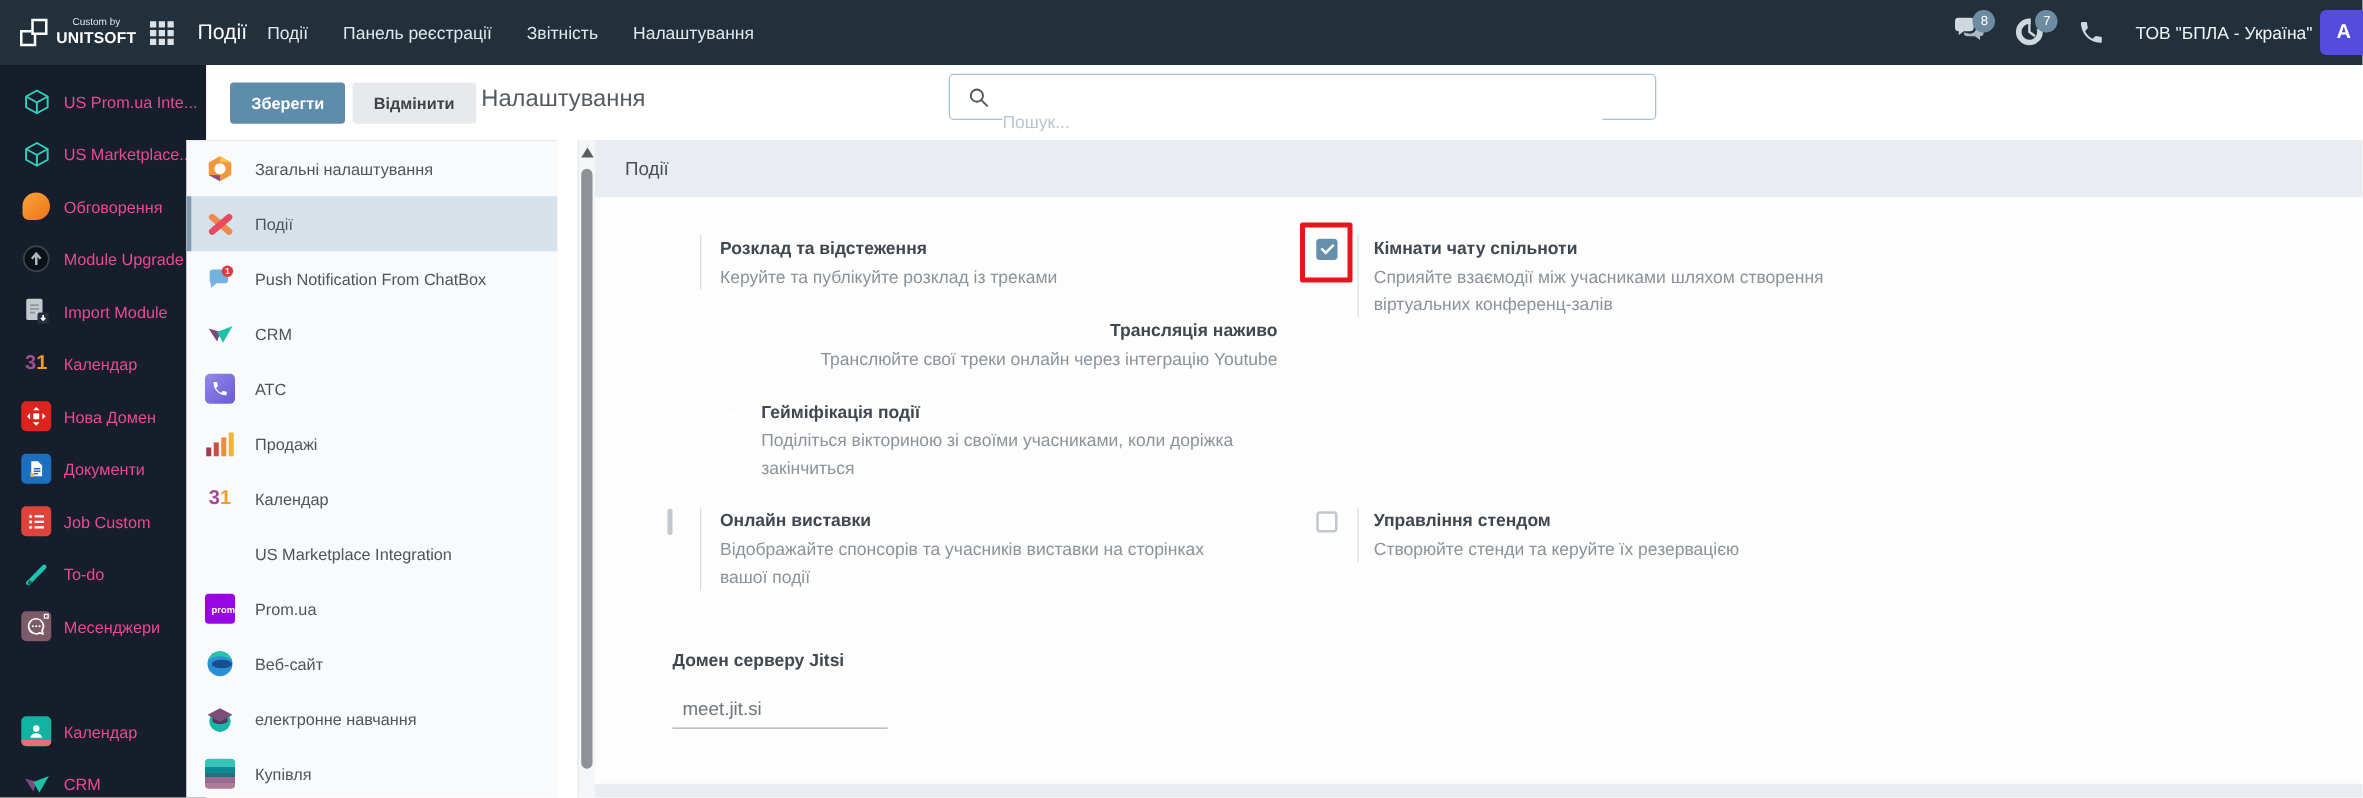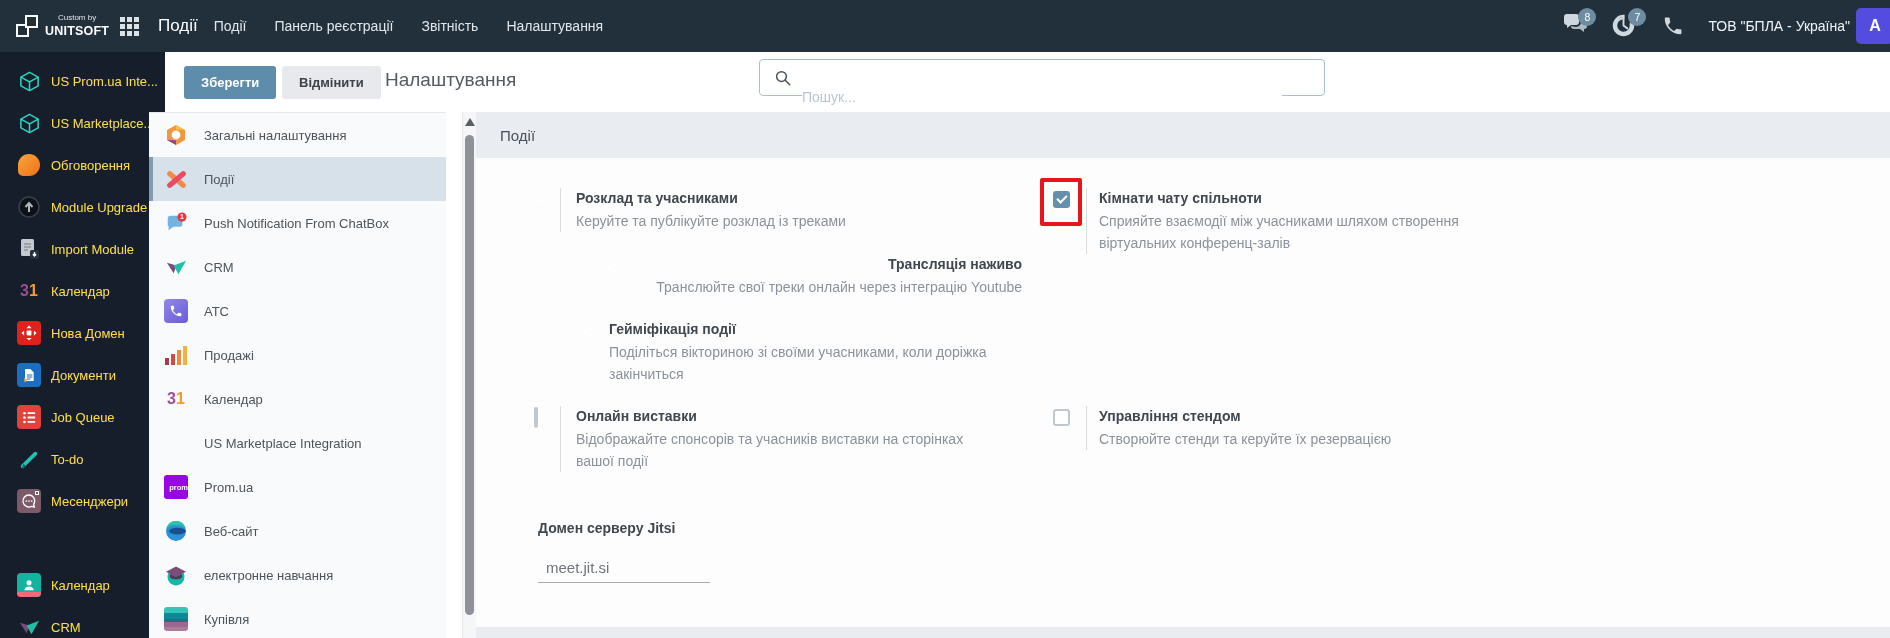--- a/index.html
+++ b/index.html
@@ -30,21 +30,21 @@
   .company { font-size:14px; color:#f2f5f7; cursor:pointer; white-space:nowrap; }
   .avatar { position:absolute; right:-4px; top:8px; width:38px; height:36px; background:#544bdf;
     border-radius:5px; color:#fff; font-size:16px; font-weight:700; display:flex; align-items:center;
     justify-content:center; cursor:pointer; }
 
   
   .sidebar { position:absolute; left:0; top:52px; width:165px; height:586px; background:#151e2a; overflow:hidden; }
   .sb-item { position:absolute; left:0; width:165px; height:42px; display:flex; align-items:center;
     padding-left:17px; cursor:pointer; }
   .sb-ico { width:24px; height:24px; flex:none; margin-right:10px; display:flex; align-items:center; justify-content:center; position:relative; }
-  .sb-label { font-size:13px; color:#fde047; white-space:nowrap; overflow:hidden; }
+  .sb-label { font-size:13px; color:#ec4899; white-space:nowrap; overflow:hidden; }
   .sq { width:24px; height:24px; border-radius:4px; display:flex; align-items:center; justify-content:center; position:relative; }
   .cal-ico { font-size:16px; font-weight:700; letter-spacing:0; font-style:normal; }
   .cal-ico b { color:#9c4f92; } .cal-ico i { color:#f39c2c; font-style:normal; }
   .discuss { width:22px; height:22px; background:linear-gradient(135deg,#f9a63a,#ee7118);
     border-radius:50% 50% 50% 5px; }
   .todo-svg { transform:translateY(1px); }
   .bars { width:22px; height:20px; display:flex; align-items:flex-end; gap:2px; }
   .bars span { width:4px; display:block; }
   .stripes { width:24px; height:24px; border-radius:3px;
     background:linear-gradient(#35c4b5 0 26%,#0e8a96 26% 48%,#2b6d80 48% 62%,#9a6a8e 62% 82%,#b07a9a 82% 100%); }
@@ -243,21 +243,21 @@
     <span class="sb-ico">
         <span class="sq" style="background:#e0433c">
           <svg width="15" height="15" viewBox="0 0 24 24">
             <circle cx="4" cy="5" r="2" fill="#fff"></circle>
             <circle cx="4" cy="12" r="2" fill="#fff"></circle>
             <circle cx="4" cy="19" r="2" fill="#fff"></circle>
             <path d="M9 5h12M9 12h12M9 19h12" stroke="#fff" stroke-width="3"></path>
           </svg>
         </span>
       </span>
-    <span class="sb-label">Job Queue</span>
+    <span class="sb-label">Job Custom</span>
   </div>
   <div class="sb-item" style="top:386px">
     <span class="sb-ico">
         <svg class="todo-svg" width="22" height="22" viewBox="0 0 24 24">
           <path d="M5 19 19 5" stroke="#21c3b2" stroke-width="4" stroke-linecap="round"></path>
           <path d="M4 21l2-5 3 3z" fill="#135f5a"></path>
         </svg>
       </span>
     <span class="sb-label">To-do</span>
   </div>
@@ -425,21 +425,21 @@
 </div>
 
 <div class="main">
   <div class="band">
     <span>Події</span>
   </div>
 
   <div class="setting" style="left:58px; top:76px;">
     <span class="cb-col"><span class="cb on"></span></span>
     <span class="txt-col" style="width:400px">
-      <span class="s-label" style="display:block">Розклад та учасниками</span>
+      <span class="s-label" style="display:block">Розклад та відстеження</span>
       <span class="s-desc" style="display:block">Керуйте та публікуйте розклад із треками</span>
     </span>
   </div>
 
   <div class="setting" style="left:102px; top:142px;text-align:right;">
     <span class="cb-col" style="width:24px"><span class="cb on"></span></span>
     <span class="txt-col nb" style="width:420px">
       <span class="s-label" style="display:block">Трансляція наживо</span>
       <span class="s-desc" style="display:block">Транслюйте свої треки онлайн через інтеграцію Youtube</span>
     </span>

